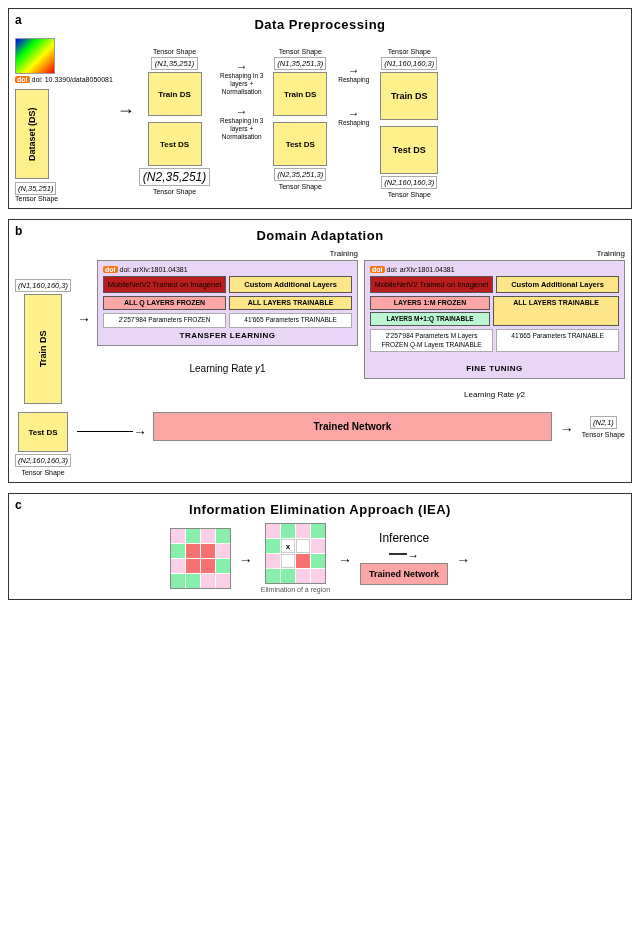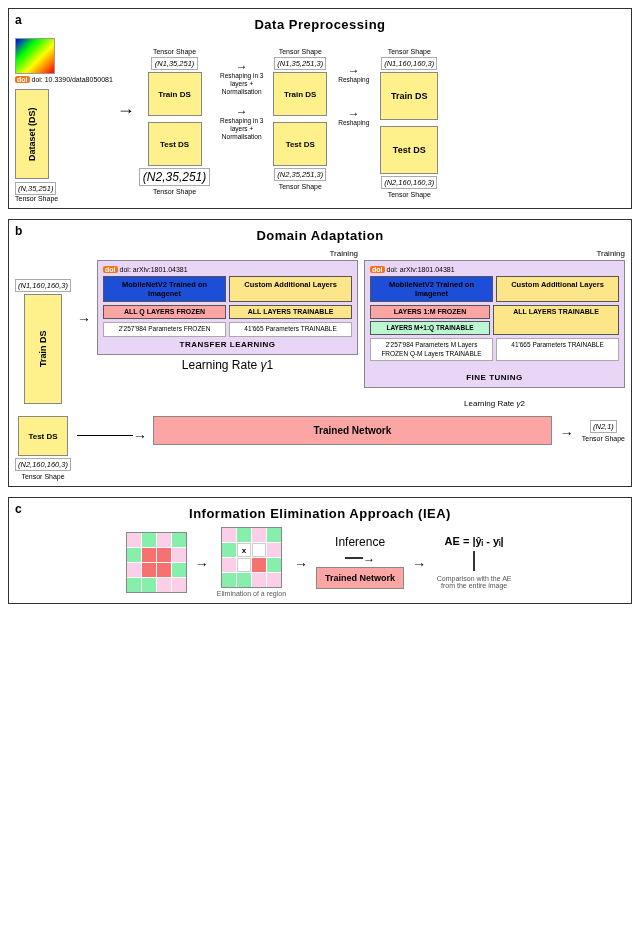--- a/index.html
+++ b/index.html
@@ -70,26 +70,26 @@
       font-weight: bold;
       padding: 4px 6px;
       min-width: 50px;
       min-height: 36px;
       display: flex;
       align-items: center;
       justify-content: center;
     }
 
     .mobilenet-box {
-      background: #1d4ed8;
+      background: #b91c1c;
       border: 1.5px solid #555;
       flex: 1;
       text-align: center;
       font-size: 7.5px;
-      font-weight: bold;
+      font-weight: normal;
       padding: 3px 2px;
       line-height: 1.2;
     }
 
     .custom-box {
       background: #fde68a;
       border: 1.5px solid #555;
       flex: 1;
       text-align: center;
       font-size: 7.5px;
@@ -262,21 +262,21 @@
             <div class="frozen-box">ALL Q LAYERS FROZEN</div>
             <div class="trainable-box">ALL LAYERS TRAINABLE</div>
           </div>
 
           <div style="display:flex;gap:3px;">
             <div class="params-box">2'257'984 Parameters FROZEN</div>
             <div class="params-box">41'665 Parameters TRAINABLE</div>
           </div>
           <div style="text-align:center;font-size:8px;font-weight:bold;margin-top:3px;text-transform:uppercase;letter-spacing:0.5px;">TRANSFER LEARNING</div>
         </div>
-        <div style="text-align:center;font-size:12px;margin-top:3px;">Learning Rate <span style="font-style:italic;">γ</span>1</div>
+        <div style="text-align:center;font-size:10px;margin-top:17px;">Learning Rate <span style="font-style:italic;">γ</span>1</div>
       </div>
 
       <div style="flex:1;position:relative;">
         <div style="text-align:right;font-size:8px;margin-bottom:2px;">Training</div>
         <div style="border:1.5px solid #888;background:#e9d5f5;padding:5px;">
 
           <div style="display:flex;align-items:center;gap:2px;margin-bottom:3px;">
             <span style="background:#f97316;color:#fff;border-radius:2px;padding:0 2px;font-size:7px;font-weight:bold;">doi</span>
             <span style="font-size:7px;">doi: arXiv:1801.04381</span>
           </div>
@@ -390,23 +390,16 @@
         <div style="font-size:12px;">Inference</div>
         <div style="display:flex;align-items:center;">
           <div style="width:18px;height:1.5px;background:#333;"></div>
           <div style="font-size:12px;">→</div>
         </div>
         <div style="background:#fca5a5;border:1.5px solid #888;text-align:center;font-size:9px;font-weight:bold;padding:5px 8px;">Trained Network</div>
       </div>
 
       <span style="font-size:14px;">→</span>
 
-      <div style="display:flex;flex-direction:column;align-items:center;gap:4px;">
-        <div style="font-size:11px;font-weight:bold;">AE = |ŷᵢ - yᵢ|</div>
-        <div style="display:flex;align-items:center;">
-          <div style="width:1.5px;height:20px;background:#333;margin:0 auto;"></div>
-        </div>
-        <div style="font-size:7px;text-align:center;color:#555;max-width:80px;">Comparison with the AE from the entire image</div>
-      </div>
     </div>
   </div>
 
 </div>
 
 </body></html>

